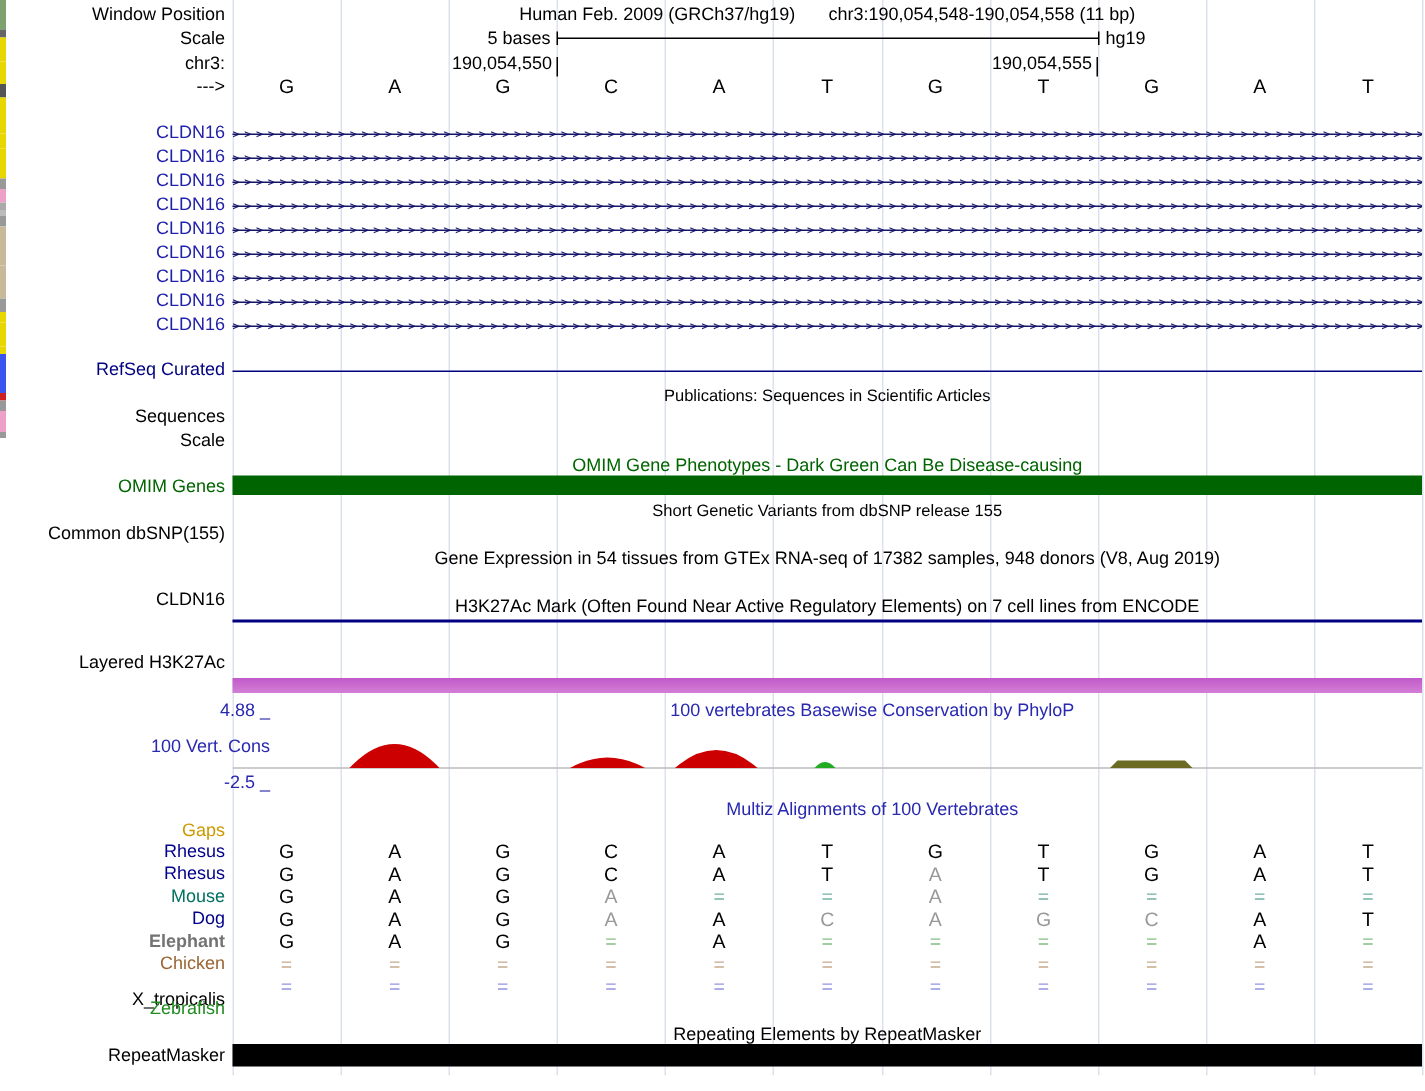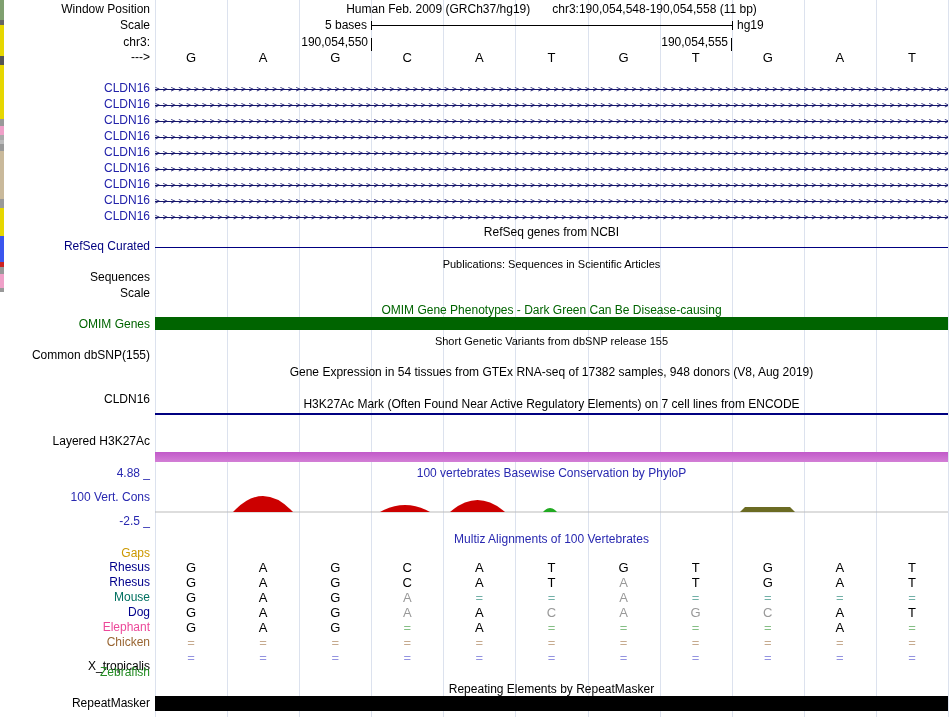--- a/index.html
+++ b/index.html
@@ -10,21 +10,21 @@
   }
   .layer{position:absolute; left:0; top:0; width:950px; height:727px;}
   .grid-line{position:absolute; top:0; bottom:0; width:1px; background:var(--grid_line,#C5CFE2); opacity:.6;}
   .llab{position:absolute; left:0; width:150px; text-align:right; font-size:12px; line-height:13px; white-space:nowrap;}
   .ctr{position:absolute; left:155px; width:793px; text-align:center; font-size:12px; line-height:13px; white-space:nowrap;}
   .pos{position:absolute; font-size:12px; line-height:13px; white-space:nowrap;}
   .sm{font-size:11px;}
   .gene{color:var(--gene_blue,#2222AA);}
   .navy{color:var(--refseq_navy,#000080);}
   .green{color:var(--omim_green,#006400);}
-  .blue{color:var(--track_title_blue,#2828B0);}
+  .blue{color:var(--track_title_blue,#2828B0);padding-left:30px;}
   .gap18{display:inline-block; width:22px;}
   .tick{position:absolute; width:1px; height:13px; background:#000;}
   #scalebar{
     position:absolute; left:371px; top:21px; width:360px; height:9px;
     border-left:1px solid #000; border-right:1px solid #000;
     background:linear-gradient(#000,#000) left center / 100% 1px no-repeat;
   }
   #ruler span{position:absolute; top:51px; text-align:center; font-size:13px; line-height:14px;}
   .arrowrow{
     position:absolute; left:155px; width:793px; height:15px; overflow:hidden;
@@ -103,21 +103,20 @@
       <div class="llab gene" style="top: 162px;">CLDN16</div>
       <div class="arrowrow" style="top: 162px;">&gt;&gt;&gt;&gt;&gt;&gt;&gt;&gt;&gt;&gt;&gt;&gt;&gt;&gt;&gt;&gt;&gt;&gt;&gt;&gt;&gt;&gt;&gt;&gt;&gt;&gt;&gt;&gt;&gt;&gt;&gt;&gt;&gt;&gt;&gt;&gt;&gt;&gt;&gt;&gt;&gt;&gt;&gt;&gt;&gt;&gt;&gt;&gt;&gt;&gt;&gt;&gt;&gt;&gt;&gt;&gt;&gt;&gt;&gt;&gt;&gt;&gt;&gt;&gt;&gt;&gt;&gt;&gt;&gt;&gt;&gt;&gt;&gt;&gt;&gt;&gt;&gt;&gt;&gt;&gt;&gt;&gt;&gt;&gt;&gt;&gt;&gt;&gt;&gt;&gt;&gt;&gt;&gt;&gt;&gt;&gt;&gt;&gt;&gt;&gt;&gt;&gt;&gt;&gt;&gt;&gt;&gt;&gt;&gt;&gt;&gt;&gt;&gt;&gt;&gt;&gt;&gt;&gt;&gt;&gt;</div>
       <div class="llab gene" style="top: 178px;">CLDN16</div>
       <div class="arrowrow" style="top: 178px;">&gt;&gt;&gt;&gt;&gt;&gt;&gt;&gt;&gt;&gt;&gt;&gt;&gt;&gt;&gt;&gt;&gt;&gt;&gt;&gt;&gt;&gt;&gt;&gt;&gt;&gt;&gt;&gt;&gt;&gt;&gt;&gt;&gt;&gt;&gt;&gt;&gt;&gt;&gt;&gt;&gt;&gt;&gt;&gt;&gt;&gt;&gt;&gt;&gt;&gt;&gt;&gt;&gt;&gt;&gt;&gt;&gt;&gt;&gt;&gt;&gt;&gt;&gt;&gt;&gt;&gt;&gt;&gt;&gt;&gt;&gt;&gt;&gt;&gt;&gt;&gt;&gt;&gt;&gt;&gt;&gt;&gt;&gt;&gt;&gt;&gt;&gt;&gt;&gt;&gt;&gt;&gt;&gt;&gt;&gt;&gt;&gt;&gt;&gt;&gt;&gt;&gt;&gt;&gt;&gt;&gt;&gt;&gt;&gt;&gt;&gt;&gt;&gt;&gt;&gt;&gt;&gt;&gt;&gt;&gt;</div>
       <div class="llab gene" style="top: 194px;">CLDN16</div>
       <div class="arrowrow" style="top: 194px;">&gt;&gt;&gt;&gt;&gt;&gt;&gt;&gt;&gt;&gt;&gt;&gt;&gt;&gt;&gt;&gt;&gt;&gt;&gt;&gt;&gt;&gt;&gt;&gt;&gt;&gt;&gt;&gt;&gt;&gt;&gt;&gt;&gt;&gt;&gt;&gt;&gt;&gt;&gt;&gt;&gt;&gt;&gt;&gt;&gt;&gt;&gt;&gt;&gt;&gt;&gt;&gt;&gt;&gt;&gt;&gt;&gt;&gt;&gt;&gt;&gt;&gt;&gt;&gt;&gt;&gt;&gt;&gt;&gt;&gt;&gt;&gt;&gt;&gt;&gt;&gt;&gt;&gt;&gt;&gt;&gt;&gt;&gt;&gt;&gt;&gt;&gt;&gt;&gt;&gt;&gt;&gt;&gt;&gt;&gt;&gt;&gt;&gt;&gt;&gt;&gt;&gt;&gt;&gt;&gt;&gt;&gt;&gt;&gt;&gt;&gt;&gt;&gt;&gt;&gt;&gt;&gt;&gt;&gt;&gt;</div>
       <div class="llab gene" style="top: 210px;">CLDN16</div>
       <div class="arrowrow" style="top: 210px;">&gt;&gt;&gt;&gt;&gt;&gt;&gt;&gt;&gt;&gt;&gt;&gt;&gt;&gt;&gt;&gt;&gt;&gt;&gt;&gt;&gt;&gt;&gt;&gt;&gt;&gt;&gt;&gt;&gt;&gt;&gt;&gt;&gt;&gt;&gt;&gt;&gt;&gt;&gt;&gt;&gt;&gt;&gt;&gt;&gt;&gt;&gt;&gt;&gt;&gt;&gt;&gt;&gt;&gt;&gt;&gt;&gt;&gt;&gt;&gt;&gt;&gt;&gt;&gt;&gt;&gt;&gt;&gt;&gt;&gt;&gt;&gt;&gt;&gt;&gt;&gt;&gt;&gt;&gt;&gt;&gt;&gt;&gt;&gt;&gt;&gt;&gt;&gt;&gt;&gt;&gt;&gt;&gt;&gt;&gt;&gt;&gt;&gt;&gt;&gt;&gt;&gt;&gt;&gt;&gt;&gt;&gt;&gt;&gt;&gt;&gt;&gt;&gt;&gt;&gt;&gt;&gt;&gt;&gt;&gt;</div>
     </div>
 
-  <div class="ctr" style="top:226px">RefSeq genes from NCBI</div>
   <div class="llab navy" style="top:240px">RefSeq Curated</div>
   <div id="refseq-line"></div>
 
   <div class="ctr sm" style="top:258px">Publications: Sequences in Scientific Articles</div>
   <div class="llab" style="top:271px">Sequences</div>
   <div class="llab" style="top:287px">Scale</div>
 
   <div class="ctr green" style="top:304px">OMIM Gene Phenotypes - Dark Green Can Be Disease-causing</div>
   <div class="llab green" style="top:318px">OMIM Genes</div>
   <div id="omim-bar"></div>
@@ -223,21 +222,21 @@
       <span class="acell" style="left: 227.091px; top: 606px; width: 72.0909px;">A</span>
       <span class="acell" style="left: 299.182px; top: 606px; width: 72.0909px;">G</span>
       <span class="acell" style="left: 371.273px; top: 606px; width: 72.0909px; color: rgb(153, 153, 153);">A</span>
       <span class="acell" style="left: 443.364px; top: 606px; width: 72.0909px;">A</span>
       <span class="acell" style="left: 515.455px; top: 606px; width: 72.0909px; color: rgb(153, 153, 153);">C</span>
       <span class="acell" style="left: 587.545px; top: 606px; width: 72.0909px; color: rgb(153, 153, 153);">A</span>
       <span class="acell" style="left: 659.636px; top: 606px; width: 72.0909px; color: rgb(153, 153, 153);">G</span>
       <span class="acell" style="left: 731.727px; top: 606px; width: 72.0909px; color: rgb(153, 153, 153);">C</span>
       <span class="acell" style="left: 803.818px; top: 606px; width: 72.0909px;">A</span>
       <span class="acell" style="left: 875.909px; top: 606px; width: 72.0909px;">T</span>
-      <div class="llab" style="top: 621px; color: #ec4899;">Elephant</div>
+      <div class="llab" style="top: 621px; color: #737373; font-weight: bold;">Elephant</div>
       <span class="acell" style="left: 155px; top: 621px; width: 72.0909px;">G</span>
       <span class="acell" style="left: 227.091px; top: 621px; width: 72.0909px;">A</span>
       <span class="acell" style="left: 299.182px; top: 621px; width: 72.0909px;">G</span>
       <span class="acell" style="left: 371.273px; top: 621px; width: 72.0909px; color: rgb(34, 139, 34); opacity: 0.55;">=</span>
       <span class="acell" style="left: 443.364px; top: 621px; width: 72.0909px;">A</span>
       <span class="acell" style="left: 515.455px; top: 621px; width: 72.0909px; color: rgb(34, 139, 34); opacity: 0.55;">=</span>
       <span class="acell" style="left: 587.545px; top: 621px; width: 72.0909px; color: rgb(34, 139, 34); opacity: 0.55;">=</span>
       <span class="acell" style="left: 659.636px; top: 621px; width: 72.0909px; color: rgb(34, 139, 34); opacity: 0.55;">=</span>
       <span class="acell" style="left: 731.727px; top: 621px; width: 72.0909px; color: rgb(34, 139, 34); opacity: 0.55;">=</span>
       <span class="acell" style="left: 803.818px; top: 621px; width: 72.0909px;">A</span>

